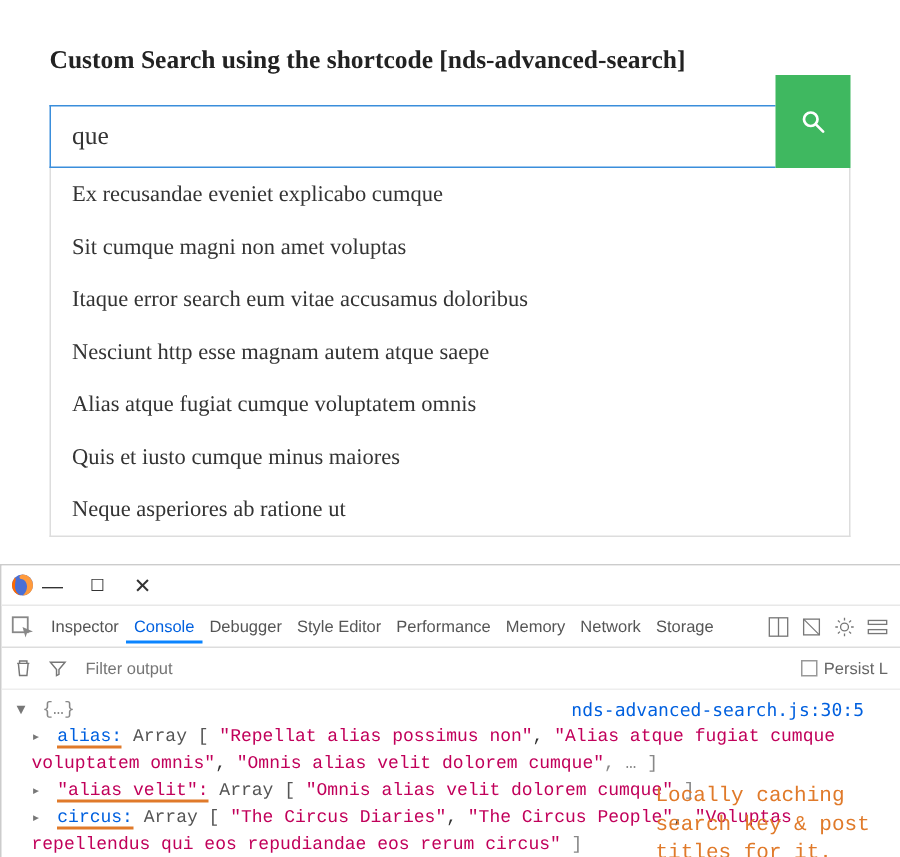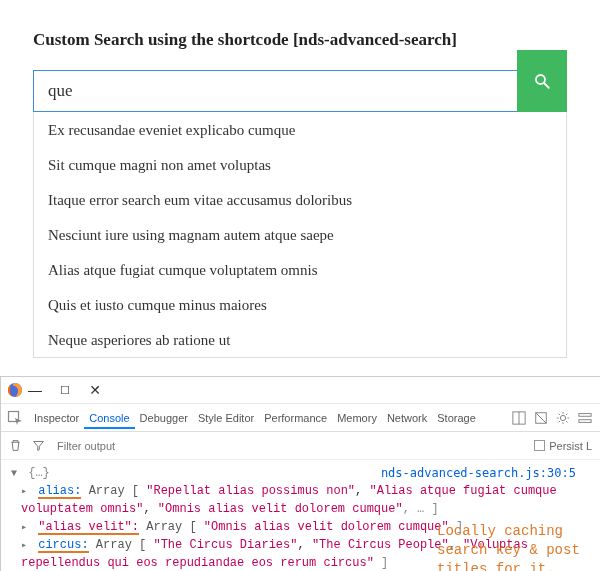--- a/index.html
+++ b/index.html
@@ -181,21 +181,21 @@
         <circle cx="10" cy="10" r="6" stroke="#fff" stroke-width="2.4" fill="none"></circle>
         <line x1="15" y1="15" x2="21" y2="21" stroke="#fff" stroke-width="2.4" stroke-linecap="round"></line>
       </svg>
     </button>
   </div>
 
   <div class="dropdown">
     <div class="dropdown-item">Ex recusandae eveniet explicabo cumque</div>
     <div class="dropdown-item">Sit cumque magni non amet voluptas</div>
     <div class="dropdown-item">Itaque error search eum vitae accusamus doloribus</div>
-    <div class="dropdown-item">Nesciunt iure using magnam autem atque saepe</div>
+    <div class="dropdown-item">Nesciunt http esse magnam autem atque saepe</div>
     <div class="dropdown-item">Alias atque fugiat cumque voluptatem omnis</div>
     <div class="dropdown-item">Quis et iusto cumque minus maiores</div>
     <div class="dropdown-item">Neque asperiores ab ratione ut</div>
   </div>
 </div>
 
 <div class="devtools">
   <div class="dt-titlebar">
     <svg class="ff-icon" viewBox="0 0 32 32">
       <circle cx="16" cy="16" r="14" fill="#4a6fd4"></circle>

